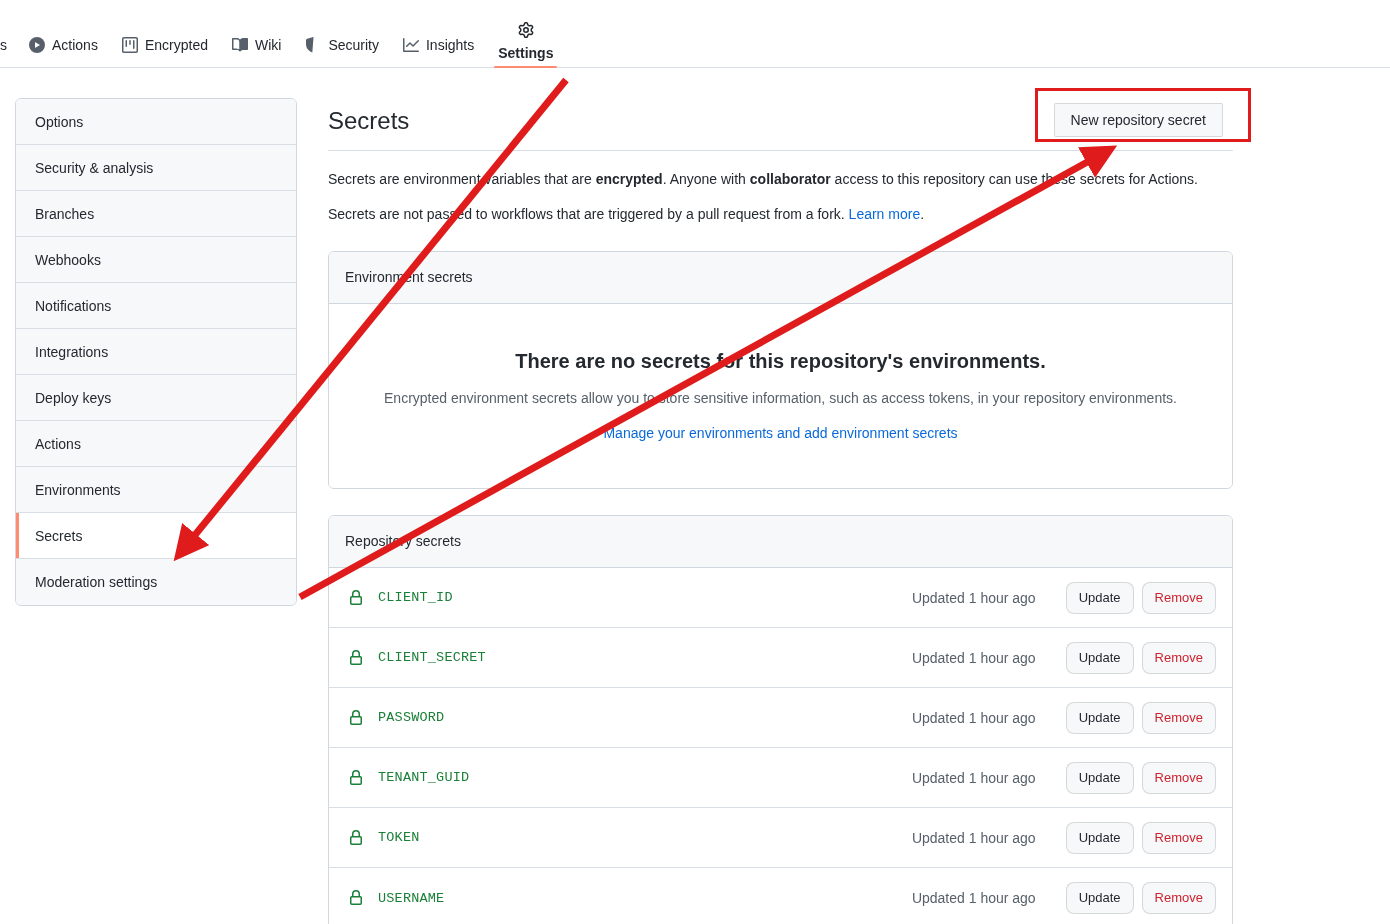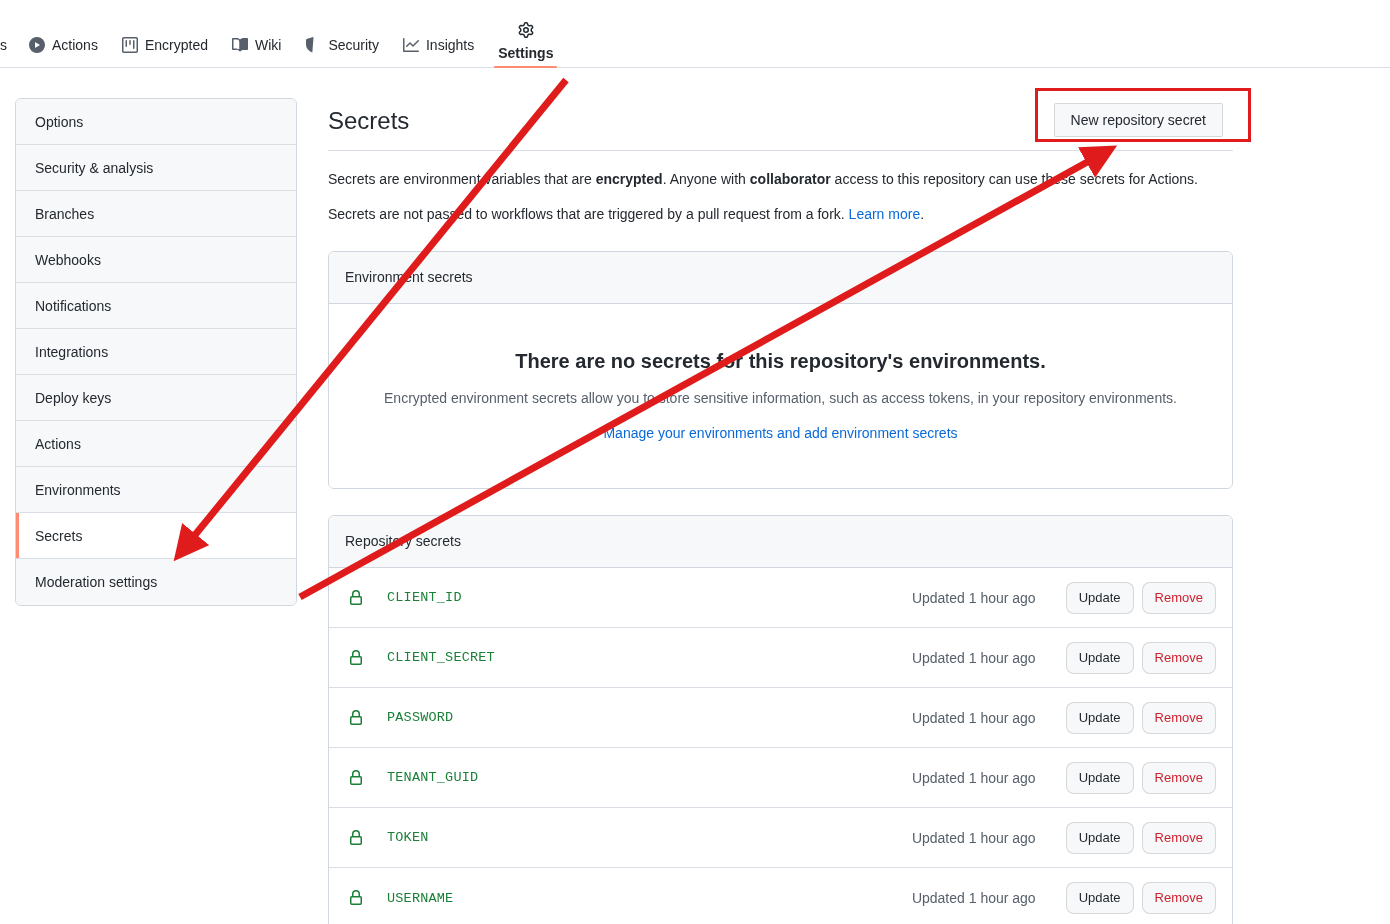--- a/index.html
+++ b/index.html
@@ -106,21 +106,21 @@
   
   .srow {
     display: flex; align-items: center; height: 60px;
     padding: 0 16px 0 19px; border-bottom: 1px solid #d8dee4; background: #fff;
   }
   .srow:last-child { border-bottom: none; }
   .lock-ico { width: 16px; height: 16px; flex: 0 0 16px; color: #1a7f37; margin-right: 14px; }
   .lock-ico svg { display: block; width: 16px; height: 16px; fill: currentColor; }
   .sname {
     font-family: "Liberation Mono", monospace; font-size: 13.5px; color: #1a7f37;
-    flex: 1 1 auto; letter-spacing: .2px; margin-left: 9px;
+    flex: 1 1 auto; letter-spacing: .2px;
   }
   .supdated { font-size: 14px; color: #57606a; margin-right: 30px; white-space: nowrap; }
   .btn {
     font-family: "Liberation Sans", sans-serif; font-size: 13px;
     border: 1px solid rgba(27,31,36,0.15); border-radius: 8px;
     background: #f6f8fa; color: #24292f; padding: 5px 12px; cursor: pointer;
     line-height: 20px; white-space: nowrap;
   }
   .btn.danger { color: #cf222e; margin-left: 8px; }
 

